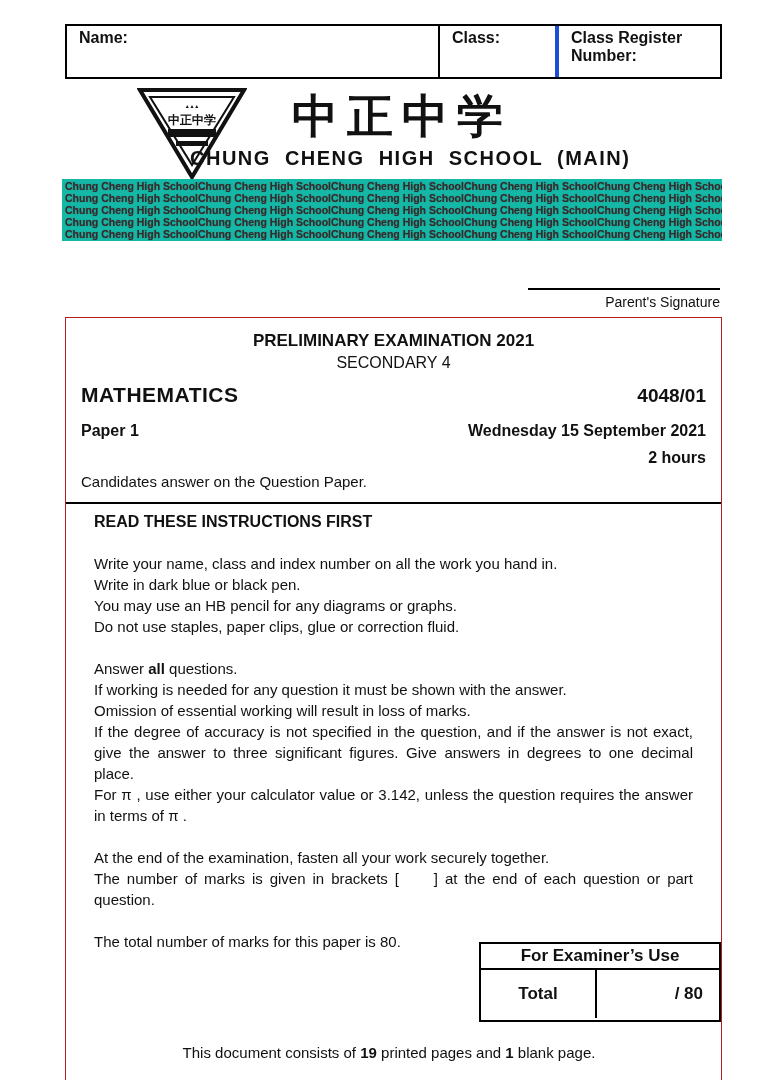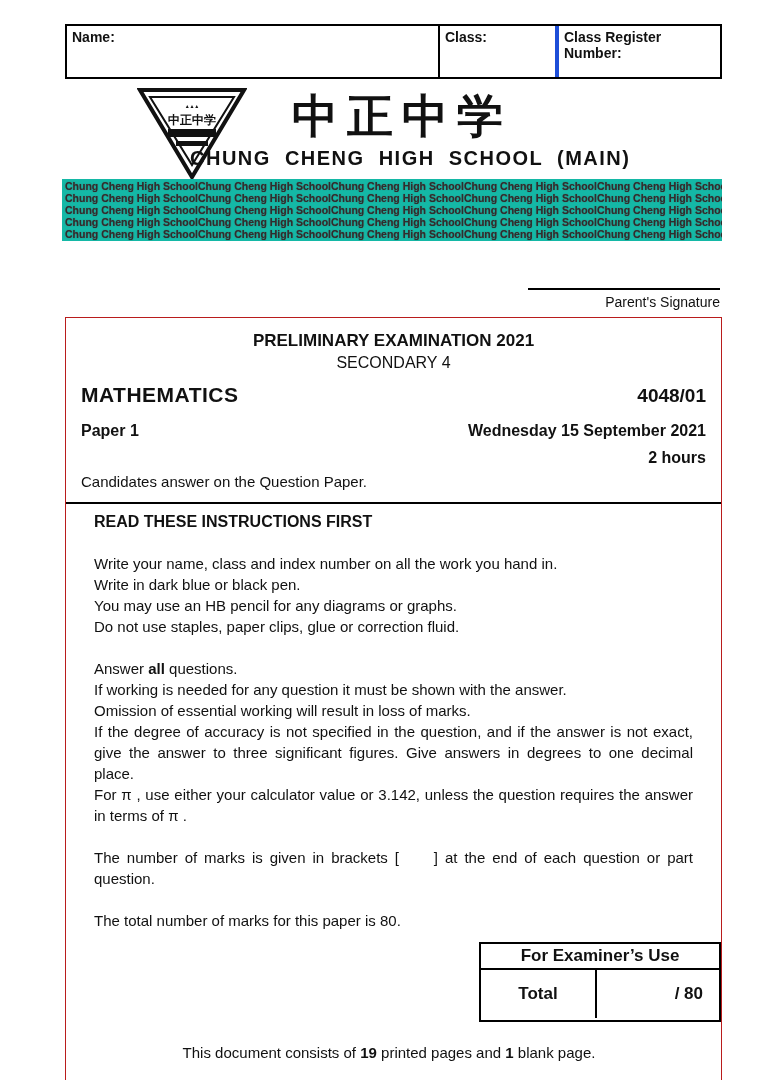--- a/index.html
+++ b/index.html
@@ -8,21 +8,21 @@
     width:778px; height:1080px; position:relative;
     font-family:"Liberation Sans","DejaVu Sans",sans-serif;
     color:#111;
   }
 
   
   .top-table {
     position:absolute; left:65px; top:24px; width:657px; height:55px;
     display:flex; border:2px solid #000;
   }
-  .top-cell { padding:3px 5px; font-size:14px; font-weight:bold; }
+  .top-cell { padding:3px 12px; font-size:16px; font-weight:bold; }
   .cell-name { width:373px; border-right:2px solid #000; }
   .cell-class { width:119px; border-right:4px solid #1d4ed8; }
   .cell-reg { flex:1; }
 
   
   .crest { position:absolute; left:137px; top:87px; }
   .calligraphy {
     position:absolute; left:292px; top:86px; width:240px;
     font-family:"DejaVu Serif",serif;
     font-size:46px; font-weight:bold; letter-spacing:9px; white-space:nowrap;
@@ -203,20 +203,21 @@
 
     <div class="para">
       <div><span>Answer </span><span class="b">all</span><span> questions.</span></div>
       <div>If working is needed for any question it must be shown with the answer.</div>
       <div>Omission of essential working will result in loss of marks.</div>
       <div class="jline">If the degree of accuracy is not specified in the question, and if the answer is not exact, give the answer to three significant figures. Give answers in degrees to one decimal place.</div>
       <div class="jline">For π , use either your calculator value or 3.142, unless the question requires the answer in terms of π .</div>
     </div>
 
     <div class="para">
+      <div>At the end of the examination, fasten all your work securely together.</div>
       <div class="jline">The number of marks is given in brackets [ &nbsp; &nbsp; ] at the end of each question or part question.</div>
     </div>
 
     <div class="total-line">The total number of marks for this paper is 80.</div>
   </div>
 
   <div class="examiner">
     <div class="exm-head">For Examiner’s Use</div>
     <div class="exm-row">
       <div class="exm-total">Total</div>

